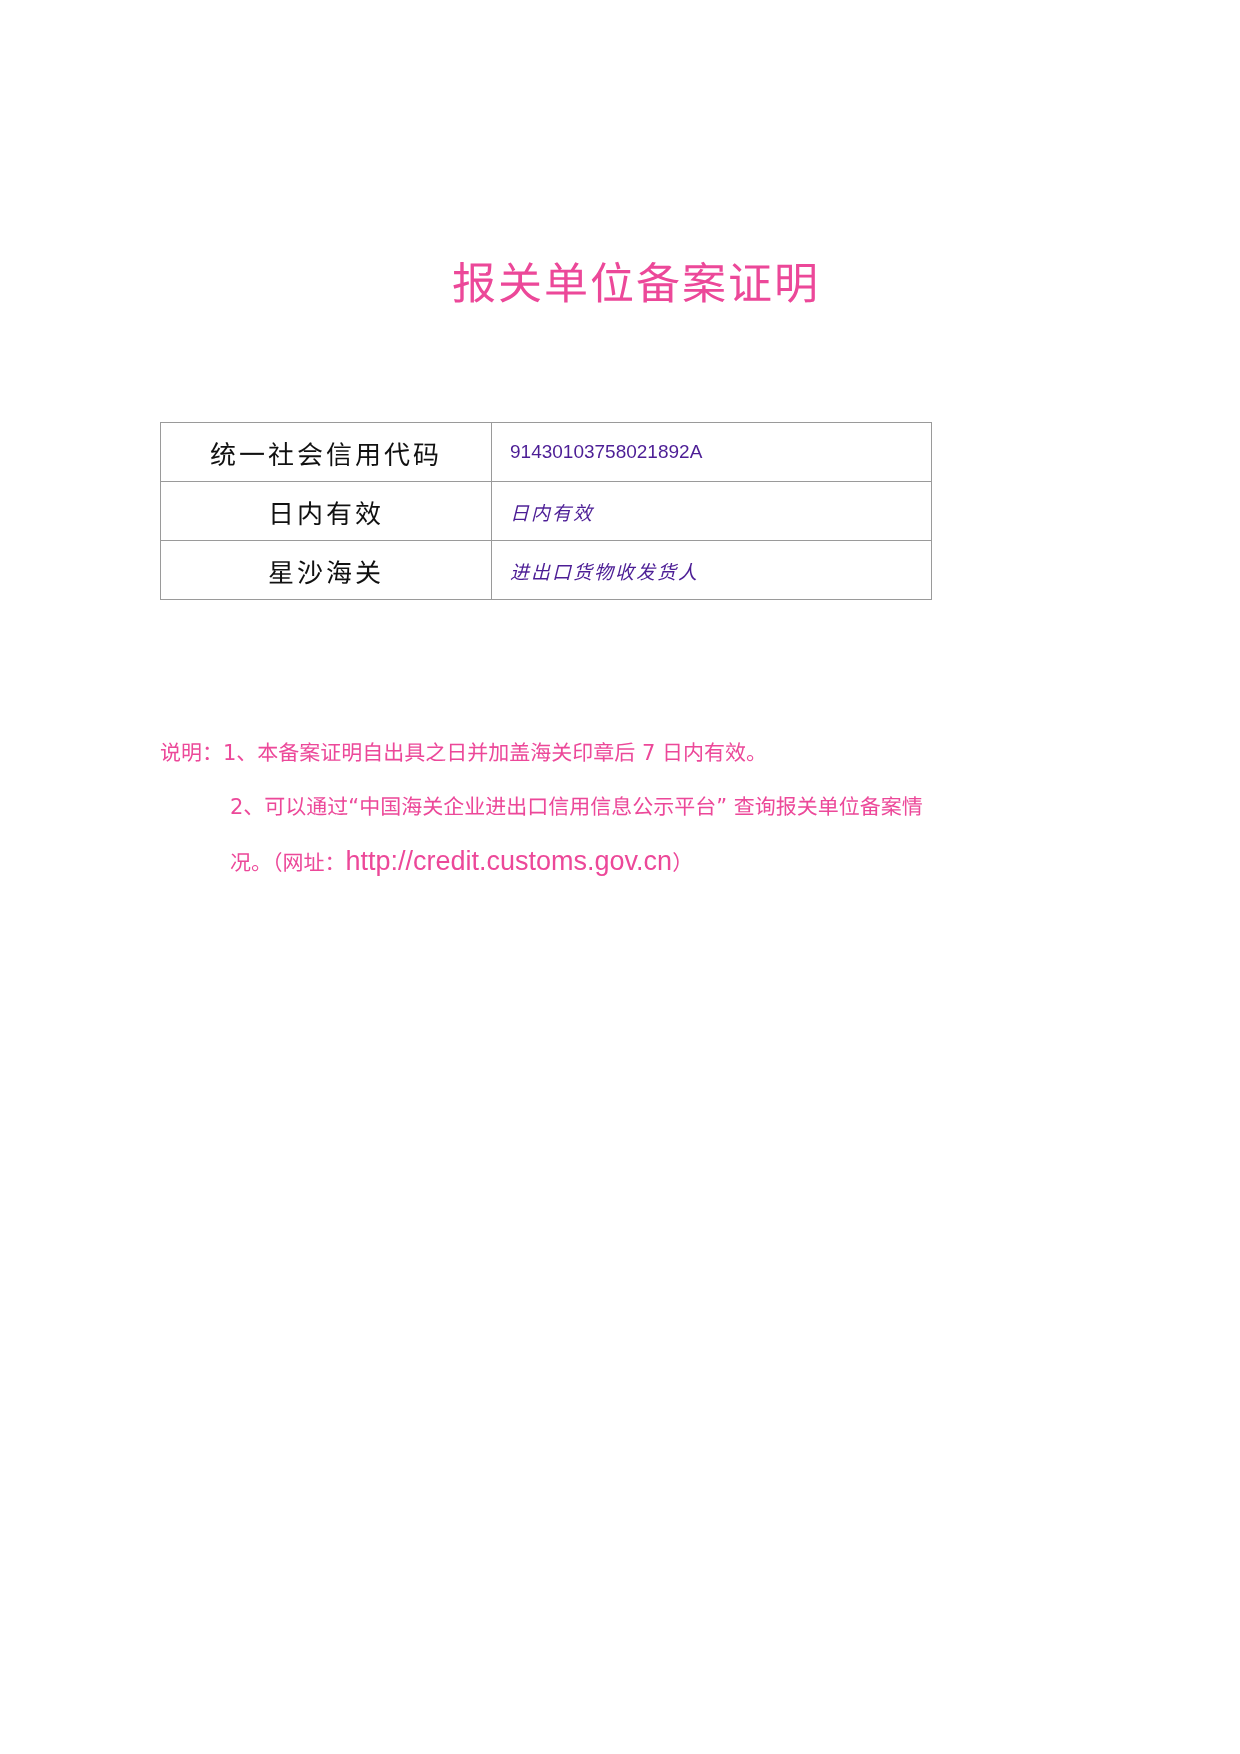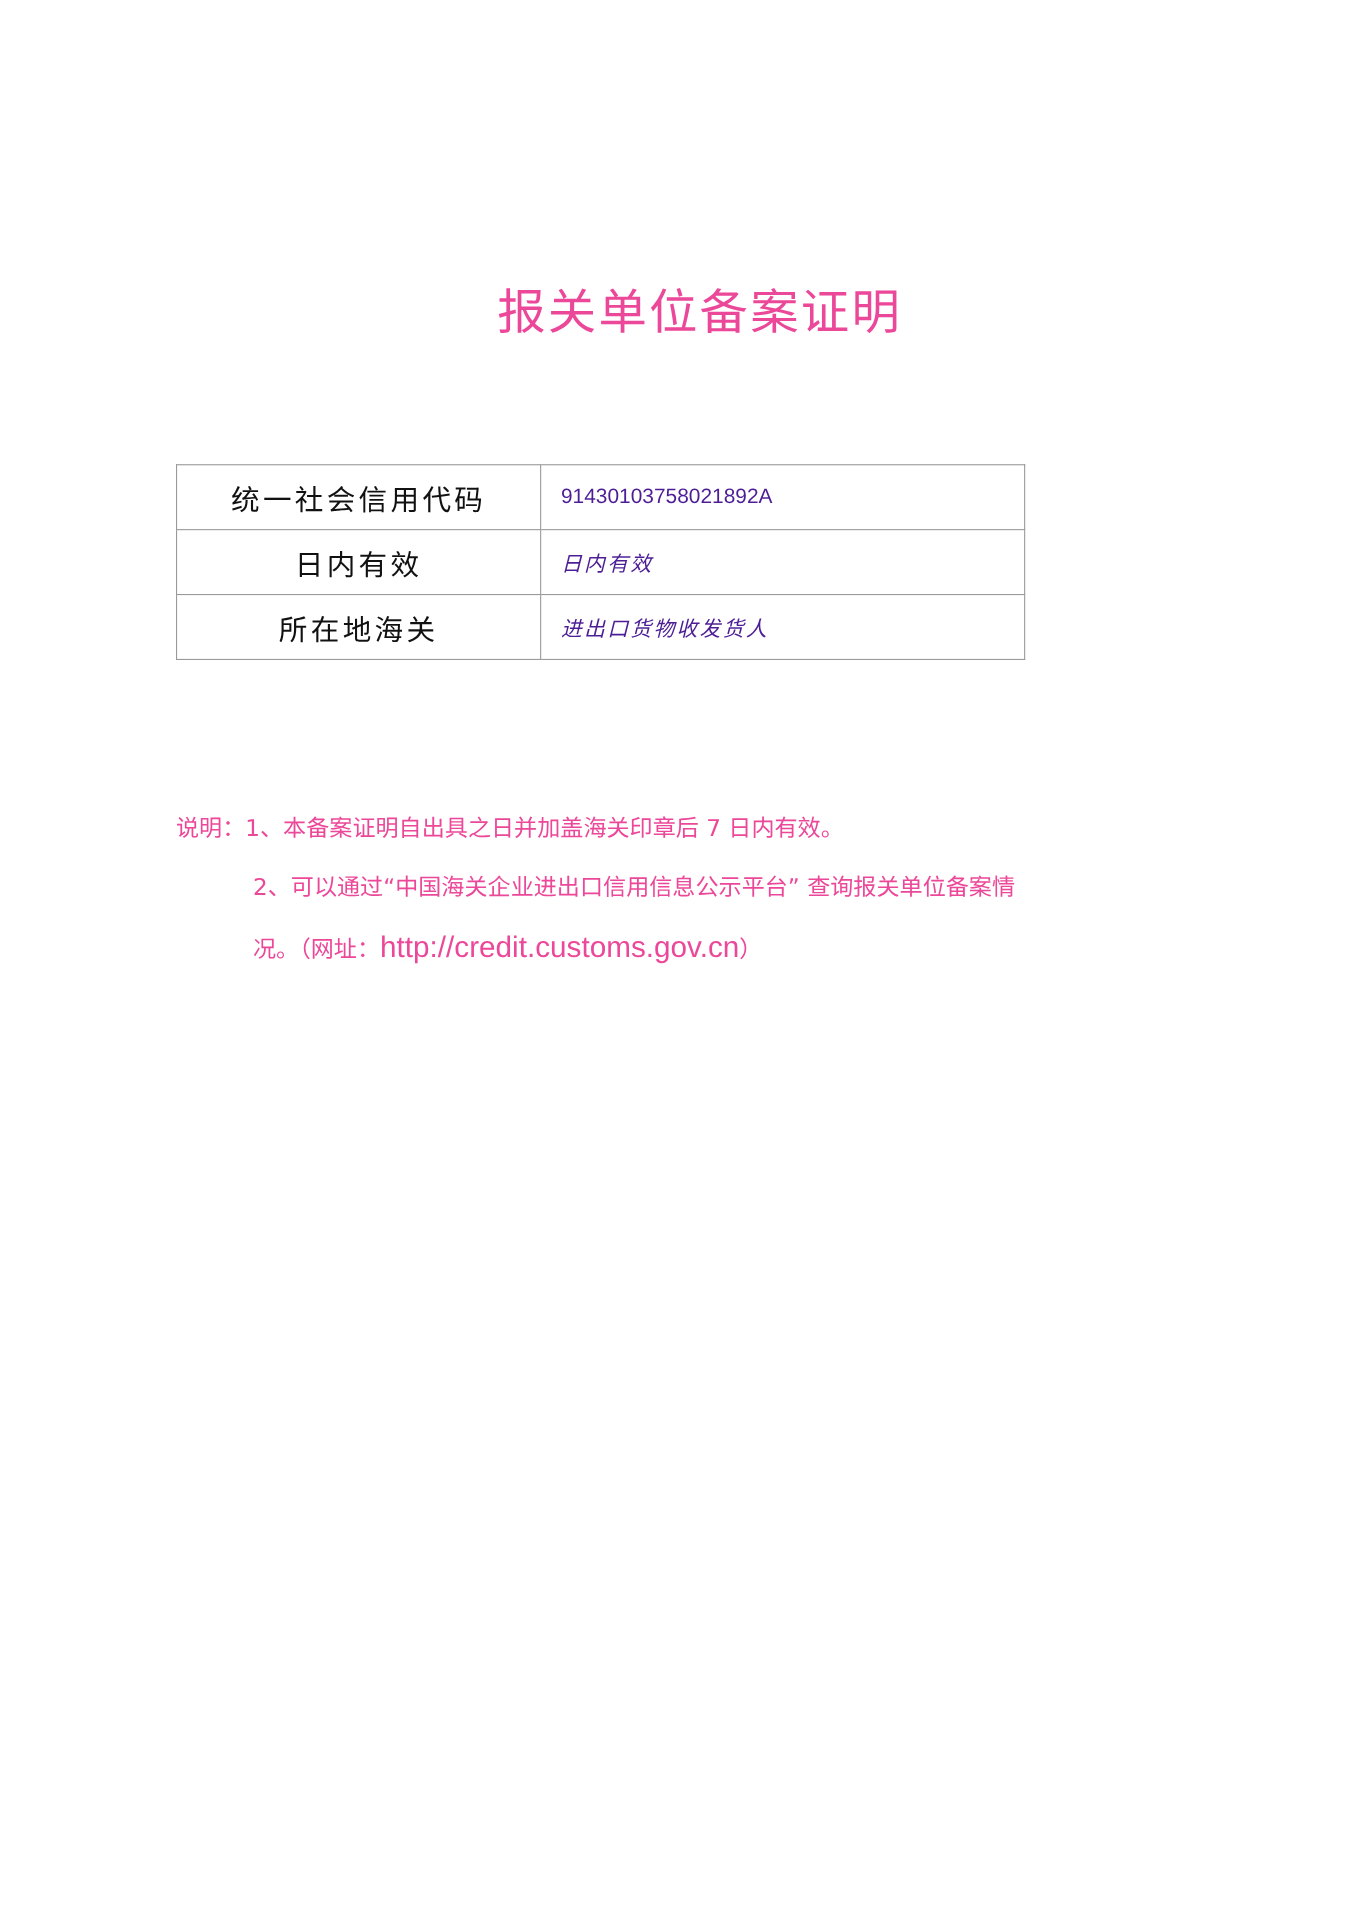--- a/index.html
+++ b/index.html
@@ -105,21 +105,21 @@
     <tbody>
       <tr>
         <td class="label">统一社会信用代码</td>
         <td class="value">91430103758021892A</td>
       </tr>
       <tr>
         <td class="label">日内有效</td>
         <td class="value handwritten">日内有效</td>
       </tr>
       <tr>
-        <td class="label">所在地海关</td>
+        <td class="label">星沙海关</td>
         <td class="value handwritten">进出口货物收发货人</td>
       </tr>
     </tbody>
   </table>
 
   <div class="notes">
     <div class="note-line">
       <span>说明：</span><span>1、本备案证明自出具之日并加盖海关印章后 7 日内有效。</span>
     </div>
     <div class="note-line wrap indent">

